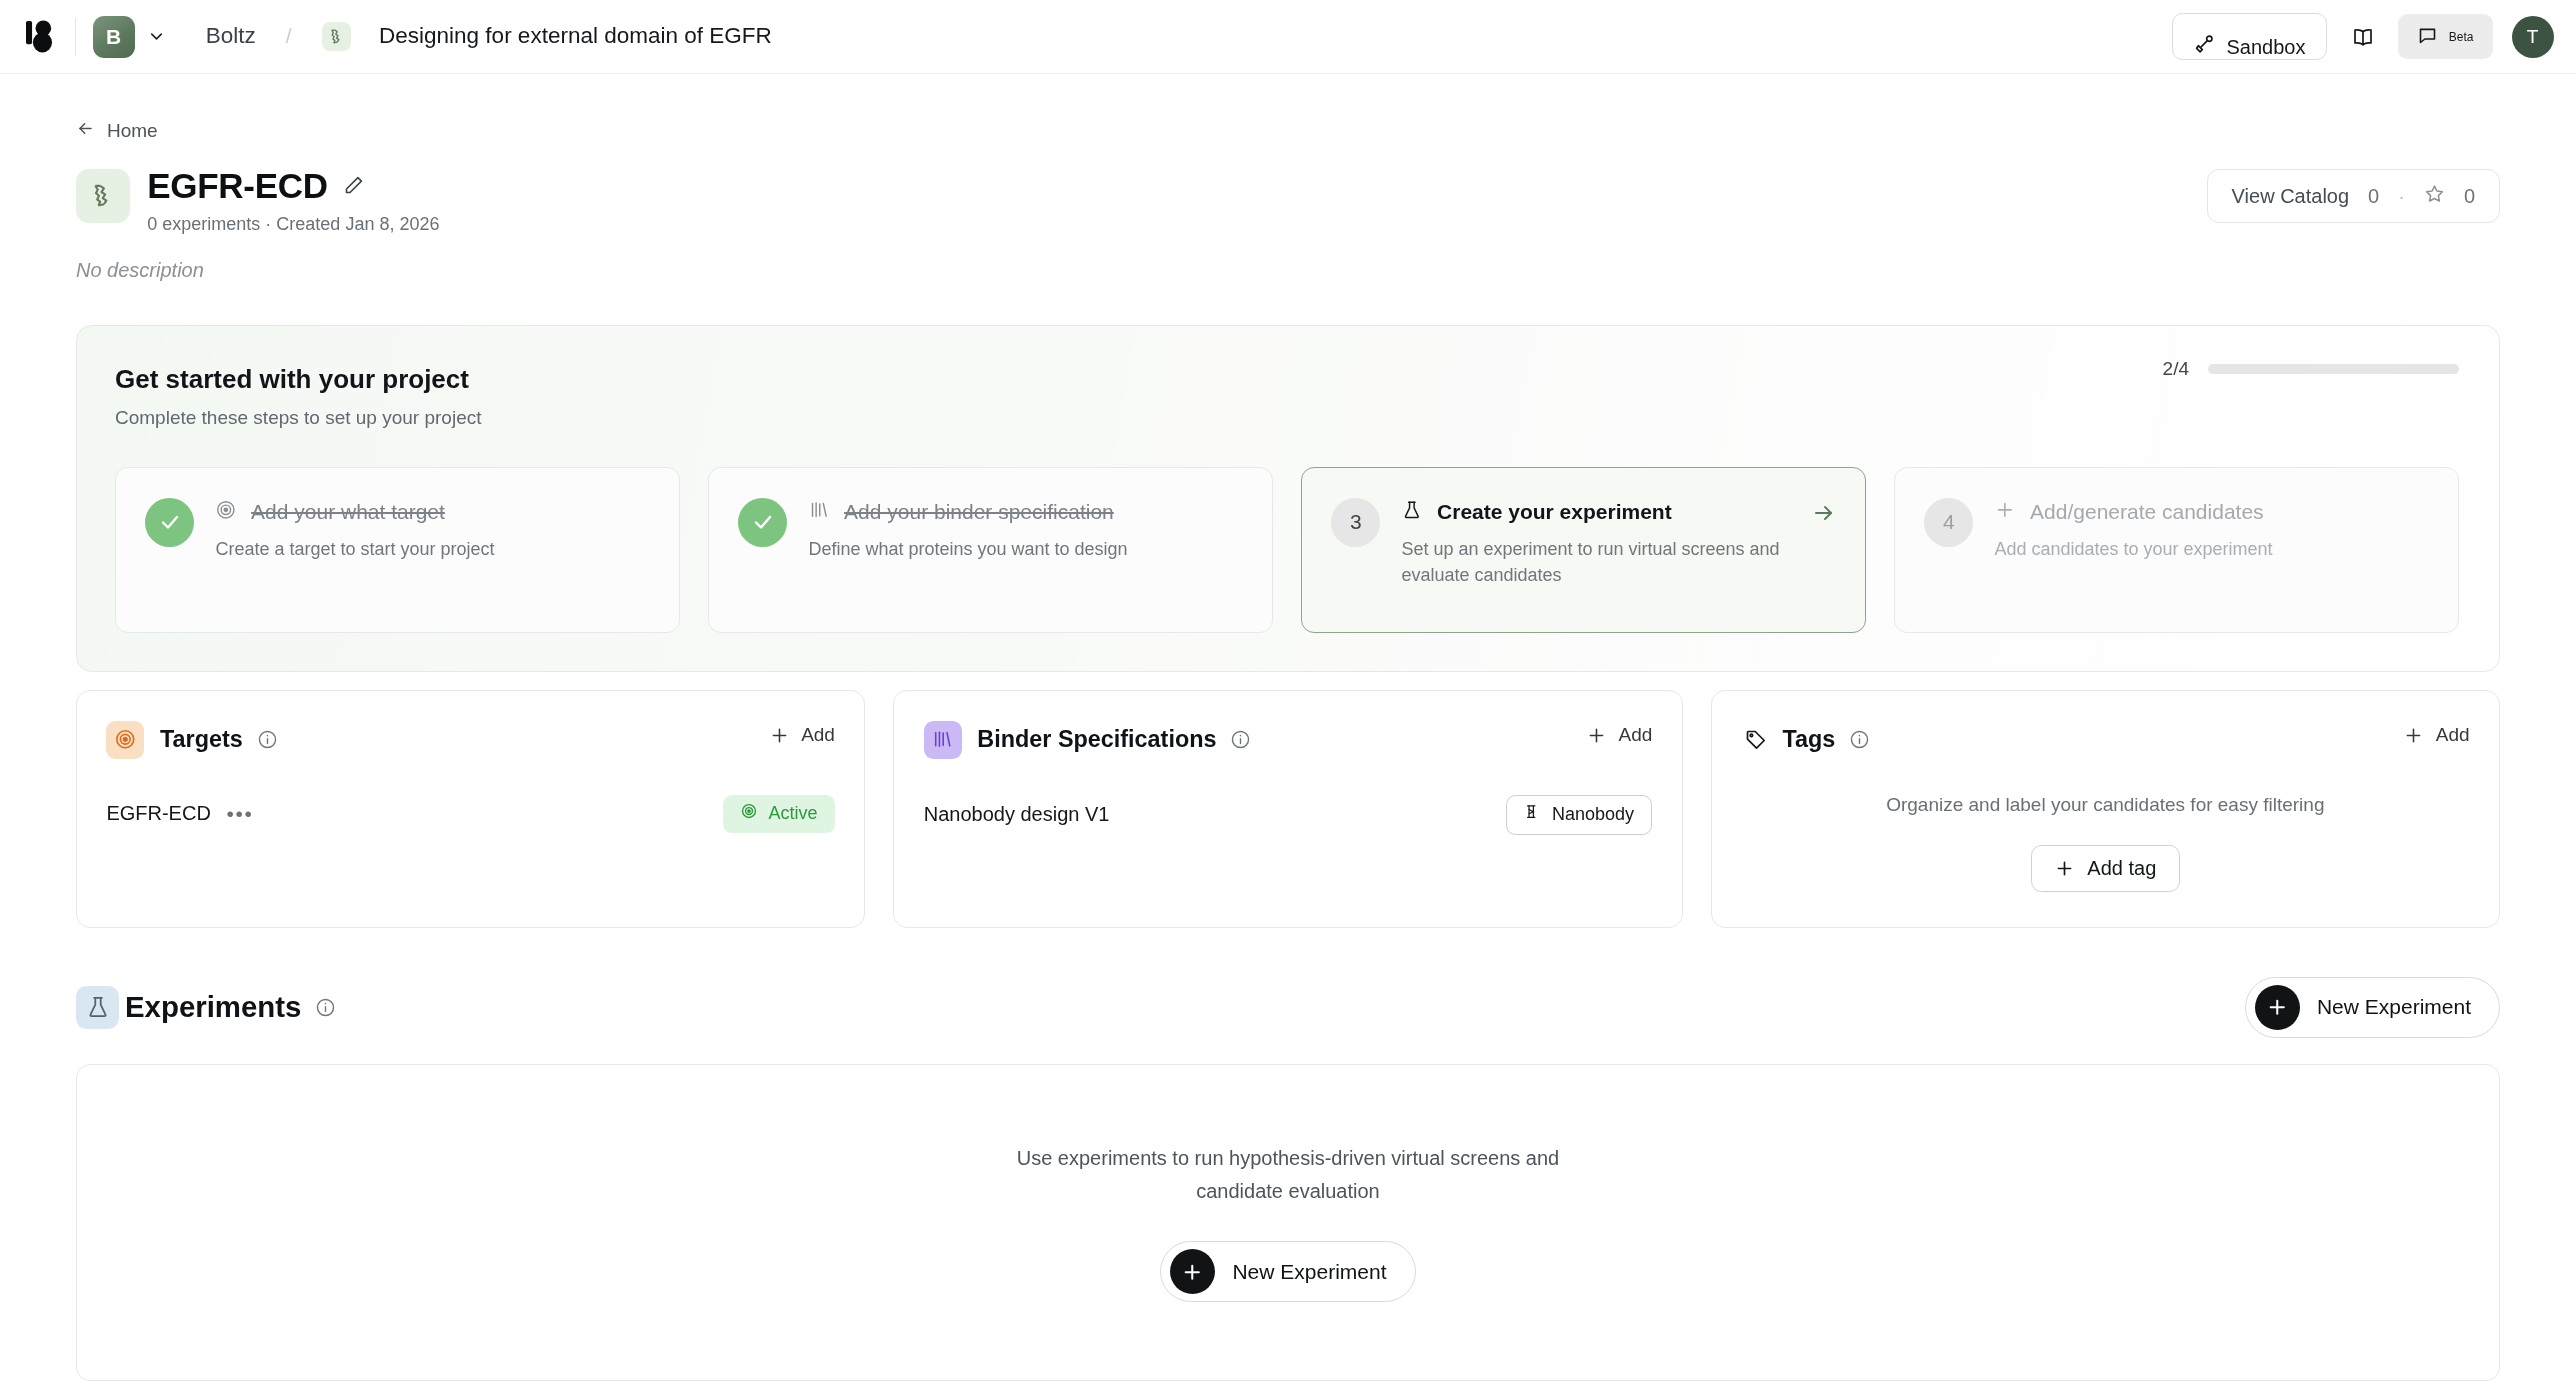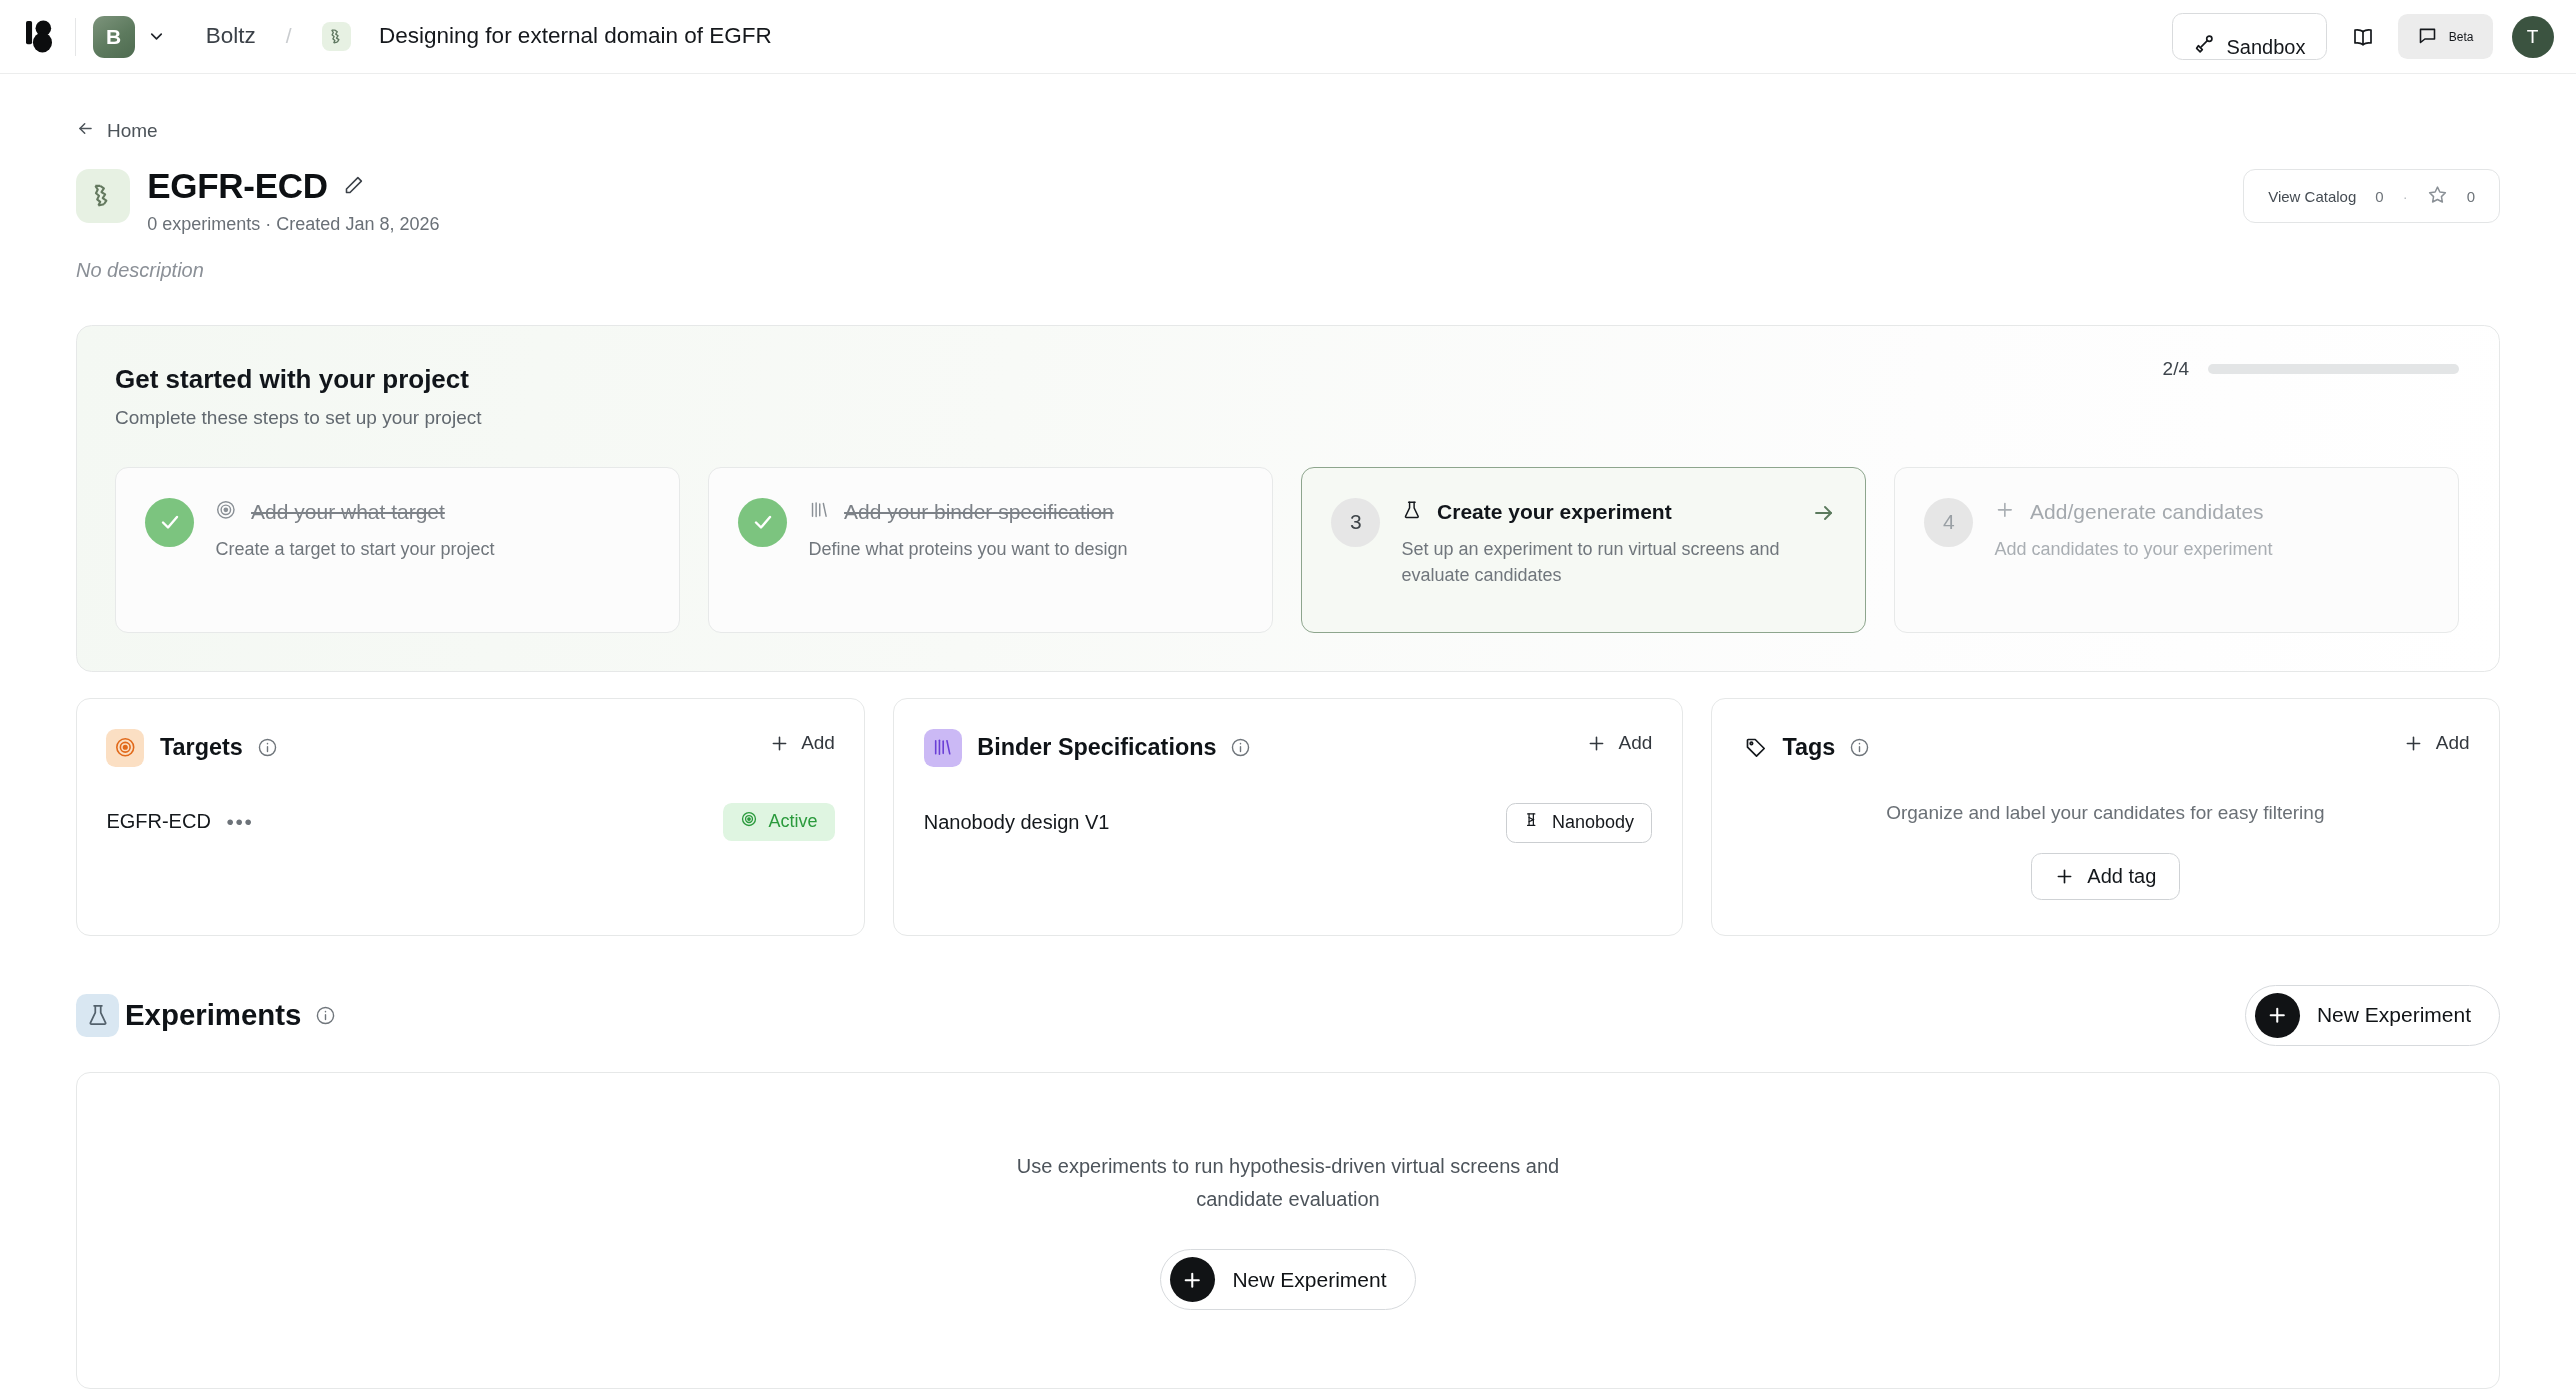--- a/index.html
+++ b/index.html
@@ -78,21 +78,21 @@
   .title-line { display:flex; align-items:center; gap: 15.6px; }
   .pencil { cursor:pointer; display:flex; }
   .proj-meta { font-size: 18px; color:#6a7077; margin-top: 8.7px; }
   .no-desc { font-size: 20px; color:#8b9097; font-style: italic; margin-top: 24px; }
 
   .catalog-btn {
     position:absolute; right: 76px; top: 95px;
     display:flex; align-items:center; gap: 19px;
     height: 54px; padding: 0 24px;
     border:0.9px solid #e3e5e6; border-radius: 12px; background:#fff;
-    font-size: 15px; color:#454c53; cursor:pointer;
+    font-size: 20px; color:#454c53; cursor:pointer;
   }
   .catalog-btn .dot { color:#b9bdc1; }
   .catalog-btn .cnum { color:#6d7379; }
 
   
   .panel {
     margin-top: 43px;
     border: 0.9px solid #e6e8e8; border-radius: 15.6px;
     background: linear-gradient(100deg, #f4f8f3 0%, #f8faf7 38%, #fdfdfd 75%, #ffffff 100%);
     padding: 38px 40px 38px 38px;
@@ -128,21 +128,21 @@
   .step-body { flex:1 1 auto; padding-top: 1.7px; }
   .step-head { display:flex; align-items:center; gap: 14px; }
   .step-title { font-size: 21px; font-weight: 600; color:#11151a; }
   .step-title.strike { text-decoration: line-through; color:#7c8187; font-weight:500; }
   .step-title.dim { color:#a4a9ae; font-weight:500; }
   .step-desc { font-size: 18px; color:#70767c; line-height: 1.45; margin-top: 12px; max-width: 485px; }
   .step-desc.dim { color:#a9aeb3; }
   .step-arrow { position:absolute; right: 29.4px; top: 33px; color:#5b7a5d; }
 
   
-  .cards { display:flex; gap: 28px; margin-top: 26px; }
+  .cards { display:flex; gap: 28px; margin-top: 18px; }
   .card {
     flex:1 1 0; border:0.9px solid #e6e8e8; border-radius: 14px; background:#fff;
     padding: 29.4px 29.4px 35px 29.4px; min-height: 232px; position: relative;
   }
   .card-head { display:flex; align-items:center; }
   .tile { width: 38px; height: 38px; border-radius: 9.5px; display:flex; align-items:center; justify-content:center; margin-right: 15.6px; }
   .tile.orange { background:#fbdfc3; }
   .tile.purple { background:#cbb9f5; }
   .tile.plain  { background: transparent; width: 29.4px; margin-right: 12px; }
   .card-title { font-size: 23.4px; font-weight: 600; color:#0f1317; }

